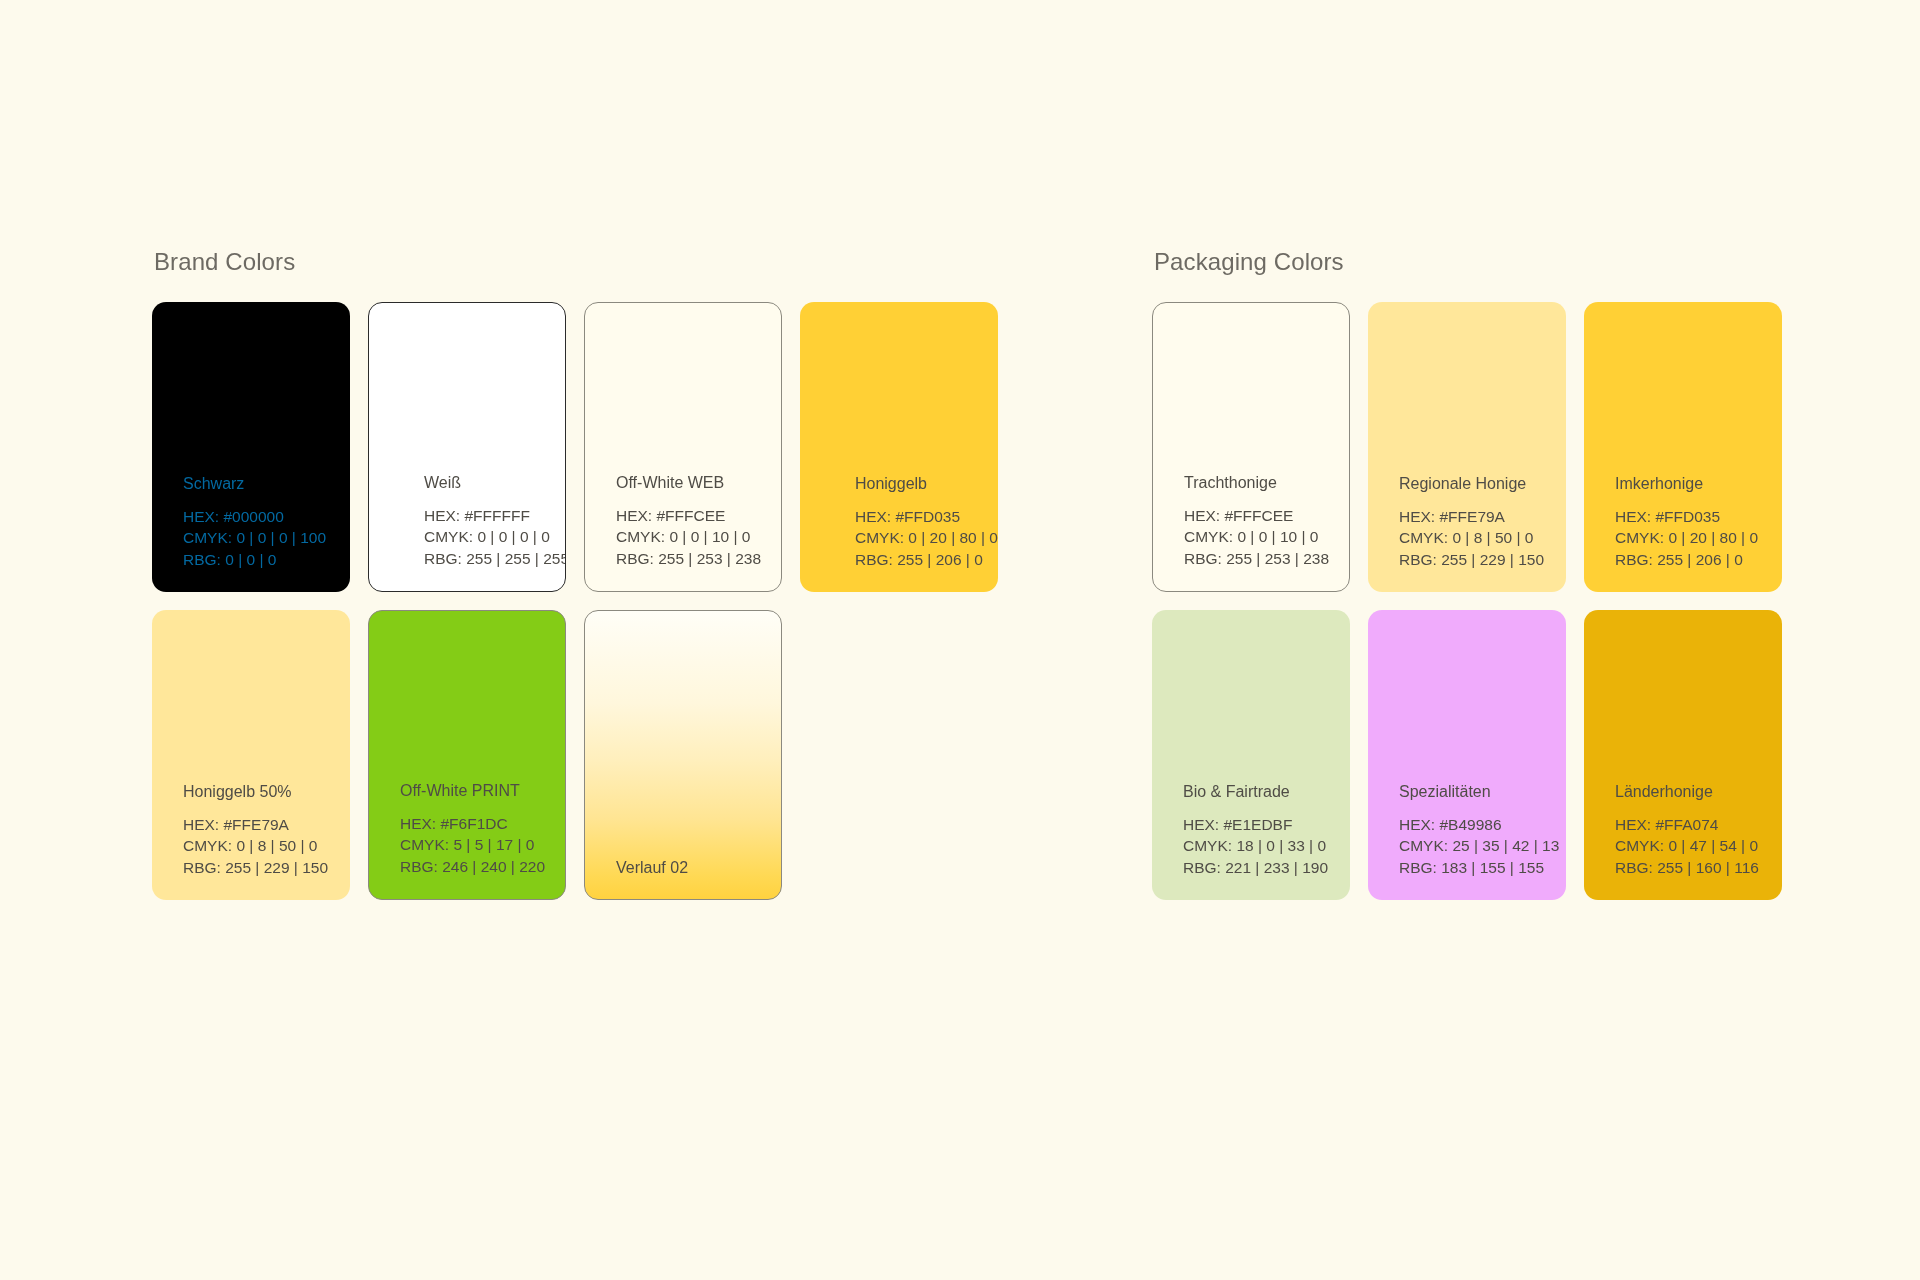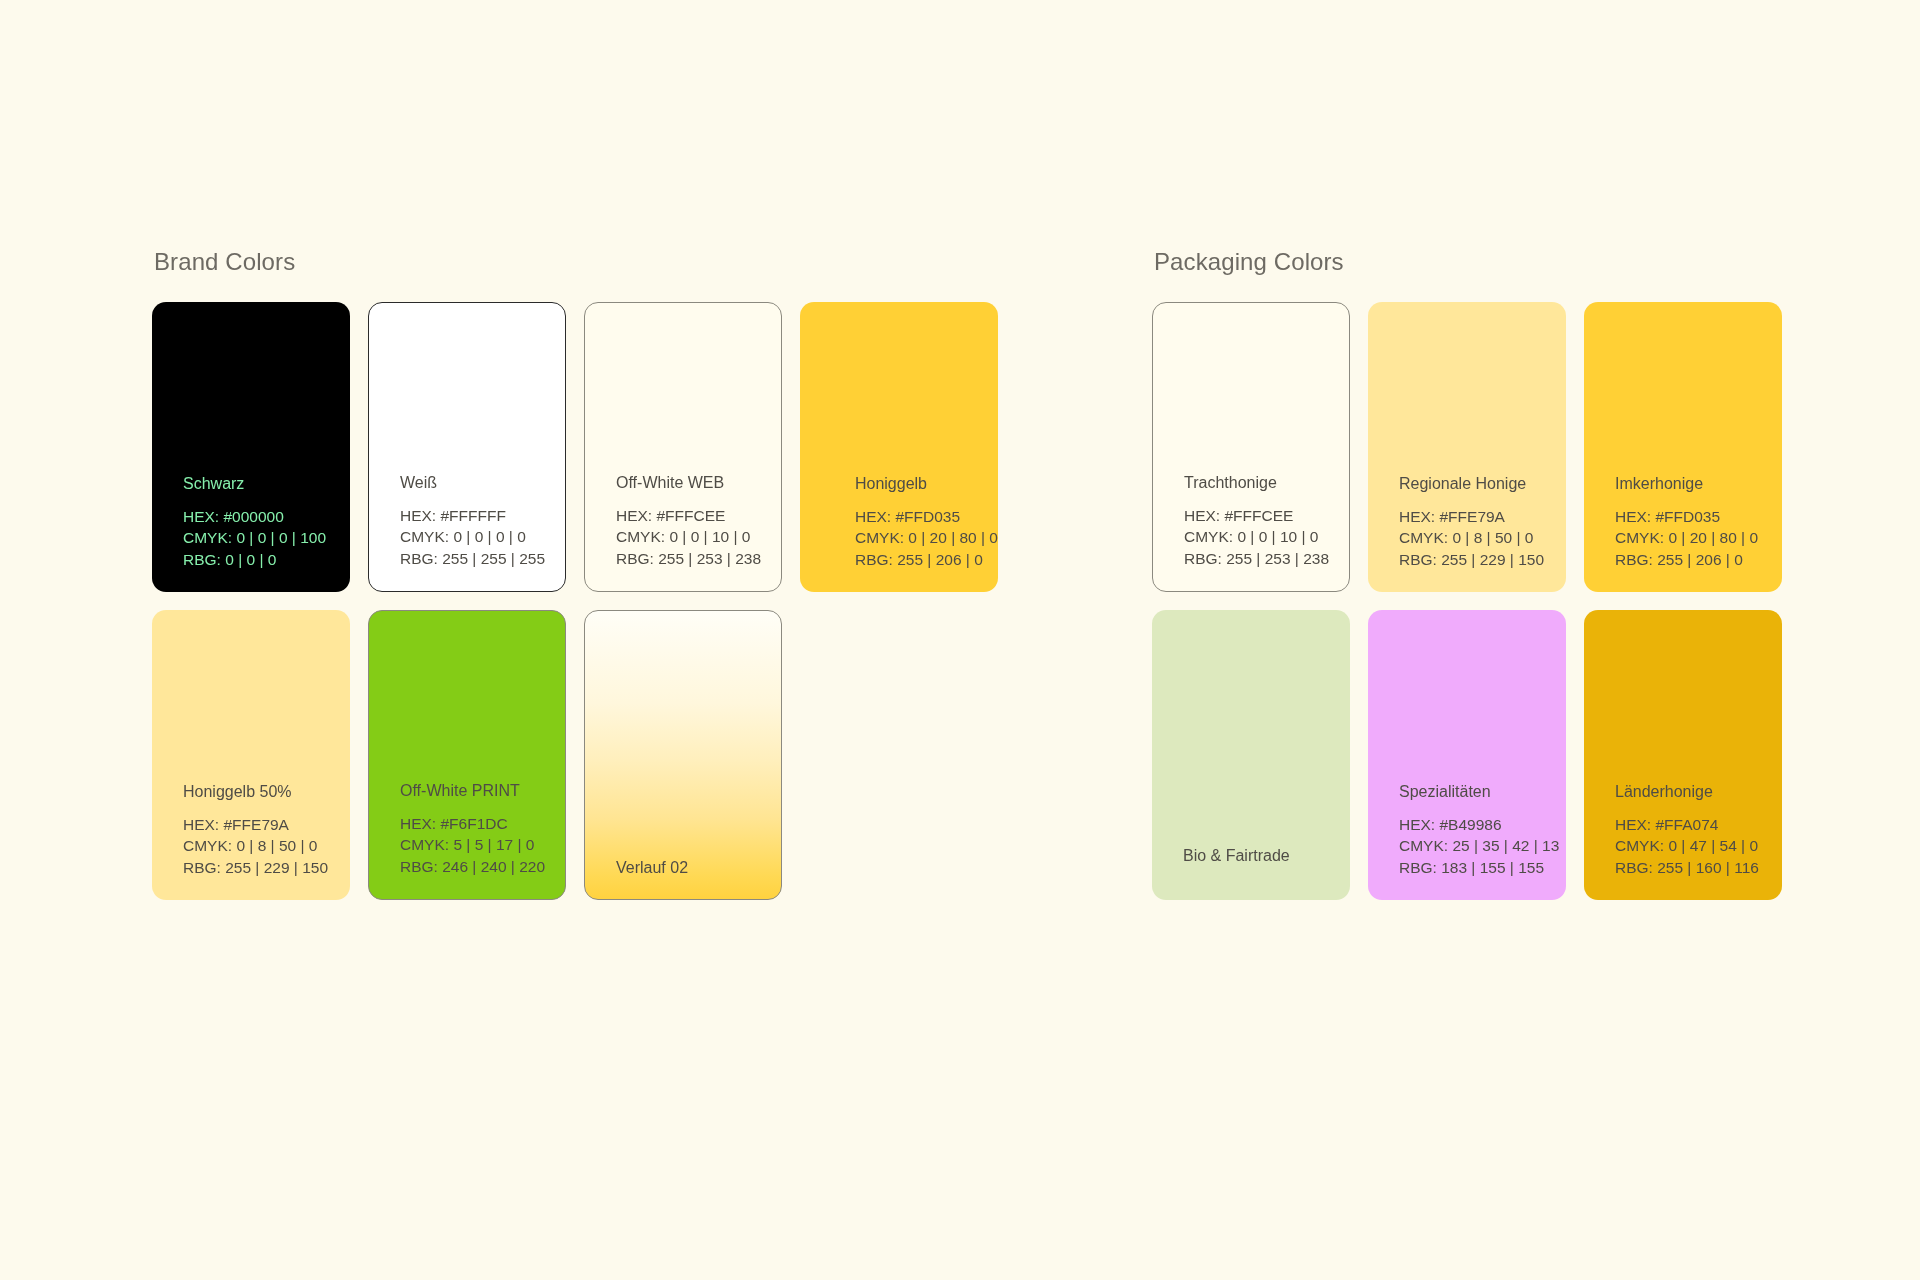--- a/index.html
+++ b/index.html
@@ -73,41 +73,41 @@
     line-height: 1.38;
   }
   .swatch-specs div { white-space: nowrap; }
 
   
   .swatch.gradient .swatch-body { padding-bottom: 22px; }
   .swatch.gradient .swatch-name { margin-bottom: 0; }
 
   
   .tone-dark  { color: #4f4c46; }
-  .tone-light { color: #86efac; }
+  .tone-light { color: #0369a1; }
 </style>
 </head>
 <body>
 
 <div class="canvas">
 
   <div class="section" id="brand-section">
     <div class="section-title">Brand Colors</div>
     <div class="swatch-grid" id="brand-grid">
         <div class="swatch" style="background: rgb(0, 0, 0);">
           <div class="swatch-body">
             <div class="swatch-name tone-light">Schwarz</div>
             <div class="swatch-specs tone-light">
               <div>HEX: #000000</div>
               <div>CMYK: 0 | 0 | 0 | 100</div>
               <div>RBG: 0 | 0 | 0</div>
             </div>
           </div>
         </div>
-        <div class="swatch" style="background: rgb(255, 255, 255); border: 1px solid rgb(43, 43, 43);">
+        <div class="swatch" style="background: rgb(255, 255, 255); border: 1px solid rgb(43, 43, 43); padding-left: 24px;">
           <div class="swatch-body">
             <div class="swatch-name tone-dark">Weiß</div>
             <div class="swatch-specs tone-dark">
               <div>HEX: #FFFFFF</div>
               <div>CMYK: 0 | 0 | 0 | 0</div>
               <div>RBG: 255 | 255 | 255</div>
             </div>
           </div>
         </div>
         <div class="swatch" style="background: rgb(255, 252, 238); border: 1px solid rgb(139, 137, 127);">
@@ -187,20 +187,25 @@
             <div class="swatch-specs tone-dark">
               <div>HEX: #FFD035</div>
               <div>CMYK: 0 | 20 | 80 | 0</div>
               <div>RBG: 255 | 206 | 0</div>
             </div>
           </div>
         </div>
         <div class="swatch" style="background: rgb(221, 233, 190);">
           <div class="swatch-body">
             <div class="swatch-name tone-dark">Bio &amp; Fairtrade</div>
+            <div class="swatch-specs tone-dark">
+              <div>HEX: #E1EDBF</div>
+              <div>CMYK: 18 | 0 | 33 | 0</div>
+              <div>RBG: 221 | 233 | 190</div>
+            </div>
           </div>
         </div>
         <div class="swatch" style="background: #f0abfc;">
           <div class="swatch-body">
             <div class="swatch-name tone-dark">Spezialitäten</div>
             <div class="swatch-specs tone-dark">
               <div>HEX: #B49986</div>
               <div>CMYK: 25 | 35 | 42 | 13</div>
               <div>RBG: 183 | 155 | 155</div>
             </div>

